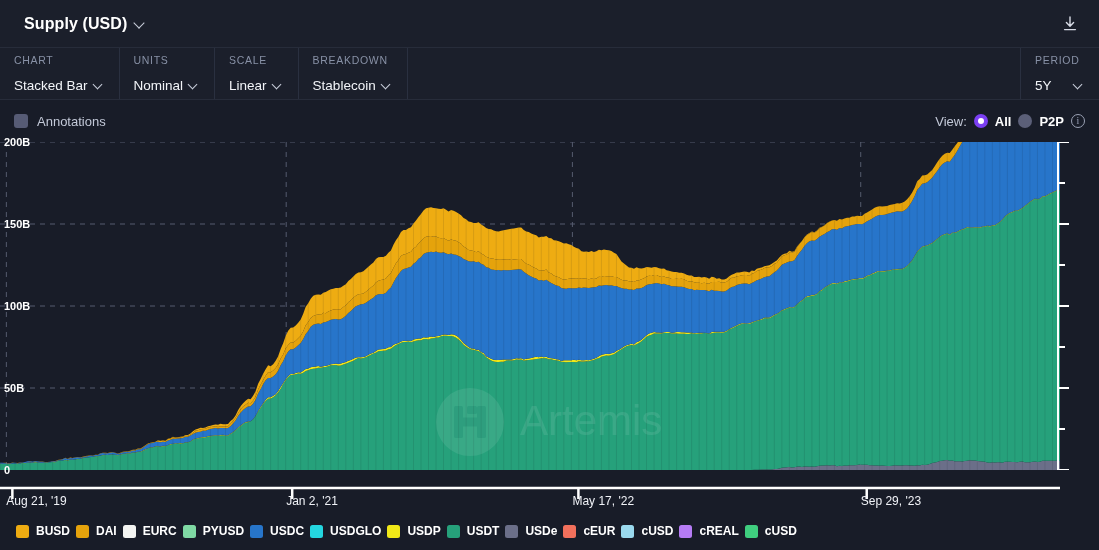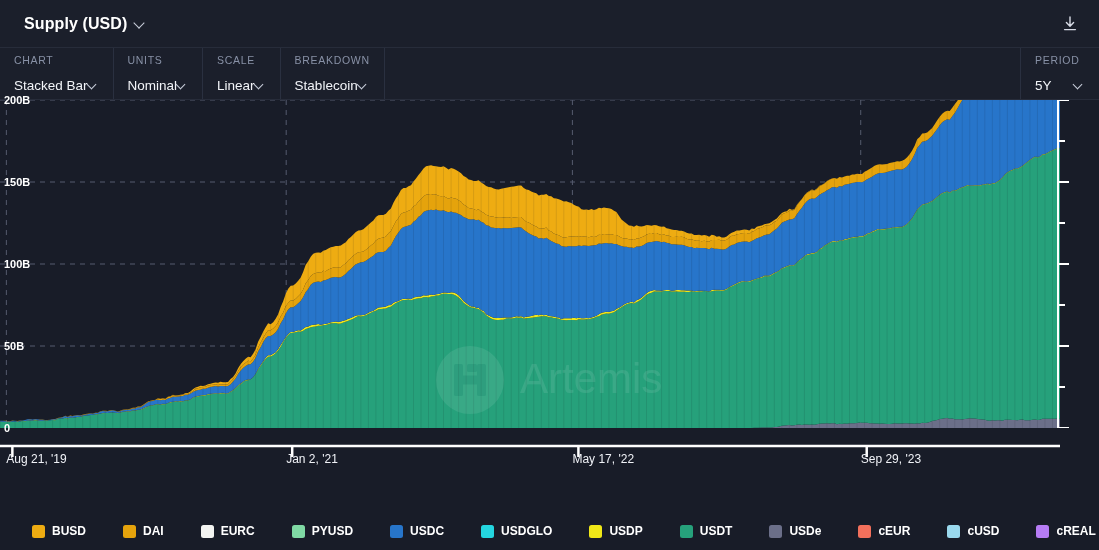--- a/index.html
+++ b/index.html
@@ -32,21 +32,21 @@
   .controls {
     height: 52px; display: flex; align-items: stretch;
     background: #1b1f2b; border-bottom: 1px solid #272c3a;
   }
   .ctl {
     display: flex; flex-direction: column; justify-content: center;
     padding: 0 14px 0 14px; border-right: 1px solid #2a3040; min-width: 0;
   }
   .ctl:first-child { padding-left: 14px; }
   .ctl-label { color: #8891a6; font-size: 10.5px; letter-spacing: .7px; margin-bottom: 12px; }
-  .ctl-value { color: #f2f4f8; font-size: 13.5px; display: flex; align-items: center; }
+  .ctl-value { color: #f2f4f8; font-size: 13.5px; display: flex; align-items: center; gap: 6px; }
   .ctl-spacer { flex: 1; border-right: 1px solid #2a3040; }
   .ctl.period { border-right: none; min-width: 78px; }
   .ctl.period .ctl-value { justify-content: space-between; }
 
   
   .subrow {
     height: 42px; display: flex; align-items: center; justify-content: space-between;
     padding: 0 14px 0 14px; background: #181c28;
   }
   .annot { display: flex; align-items: center; gap: 9px; cursor: pointer; }
@@ -71,21 +71,21 @@
   .ytick-lbl {
     position: absolute; left: 4px; color: #ffffff; font-size: 11px; font-weight: bold;
     transform: translateY(-50%); white-space: nowrap;
   }
   .xaxis { position: relative; height: 34px; margin-top: 16px; }
   .xtick-lbl { position: absolute; top: 8px; color: #f0f2f7; font-size: 12px; white-space: nowrap; }
 
   
   .legend {
     position: absolute; left: 0; bottom: 0; width: 1099px; height: 38px;
-    display: flex; align-items: center; padding-left: 32px; gap: 37px;
+    display: flex; align-items: center; padding-left: 16px; gap: 6px;
     background: #181c28;
   }
   .lg-item { display: flex; align-items: center; gap: 7px; cursor: pointer; }
   .lg-sw { width: 13px; height: 13px; border-radius: 2.5px; flex: none; }
   .lg-tx { color: #ffffff; font-size: 12px; font-weight: bold; white-space: nowrap; }
 </style>
 </head>
 <body>
 
 <div id="app">
@@ -135,20 +135,34 @@
     <div class="ctl-spacer"></div>
     <div class="ctl period">
       <span class="ctl-label">PERIOD</span>
       <span class="ctl-value">
         <span>5Y</span>
         <span class="chev sm"></span>
       </span>
     </div>
   </div>
 
+  <div class="subrow">
+    <div class="annot">
+      <span class="annot-box"></span>
+      <span class="annot-label">Annotations</span>
+    </div>
+    <div class="viewgrp">
+      <span class="view-lbl">View:</span>
+      <span class="radio on"></span>
+      <span class="view-opt">All</span>
+      <span class="radio"></span>
+      <span class="view-opt">P2P</span>
+      <span class="info-i">i</span>
+    </div>
+  </div>
 
   <div class="chartwrap">
     <svg class="plot" id="plot-svg" viewBox="0 0 1060 328" preserveAspectRatio="none">
         <rect width="1060" height="328" fill="#181c28"></rect>
         <line x1="0" x2="1060" y1="246" y2="246" stroke="#555b6e" stroke-width="1" stroke-dasharray="5 5"></line>
         <line x1="0" x2="1060" y1="164" y2="164" stroke="#555b6e" stroke-width="1" stroke-dasharray="5 5"></line>
         <line x1="0" x2="1060" y1="82" y2="82" stroke="#555b6e" stroke-width="1" stroke-dasharray="5 5"></line>
         <line x1="0" x2="1060" y1="0" y2="0" stroke="#555b6e" stroke-width="1" stroke-dasharray="5 5"></line>
         <line x1="6.36" x2="6.36" y1="0" y2="328" stroke="#555b6e" stroke-width="1" stroke-dasharray="5 5"></line>
         <line x1="286.20000000000005" x2="286.20000000000005" y1="0" y2="328" stroke="#555b6e" stroke-width="1" stroke-dasharray="5 5"></line>

